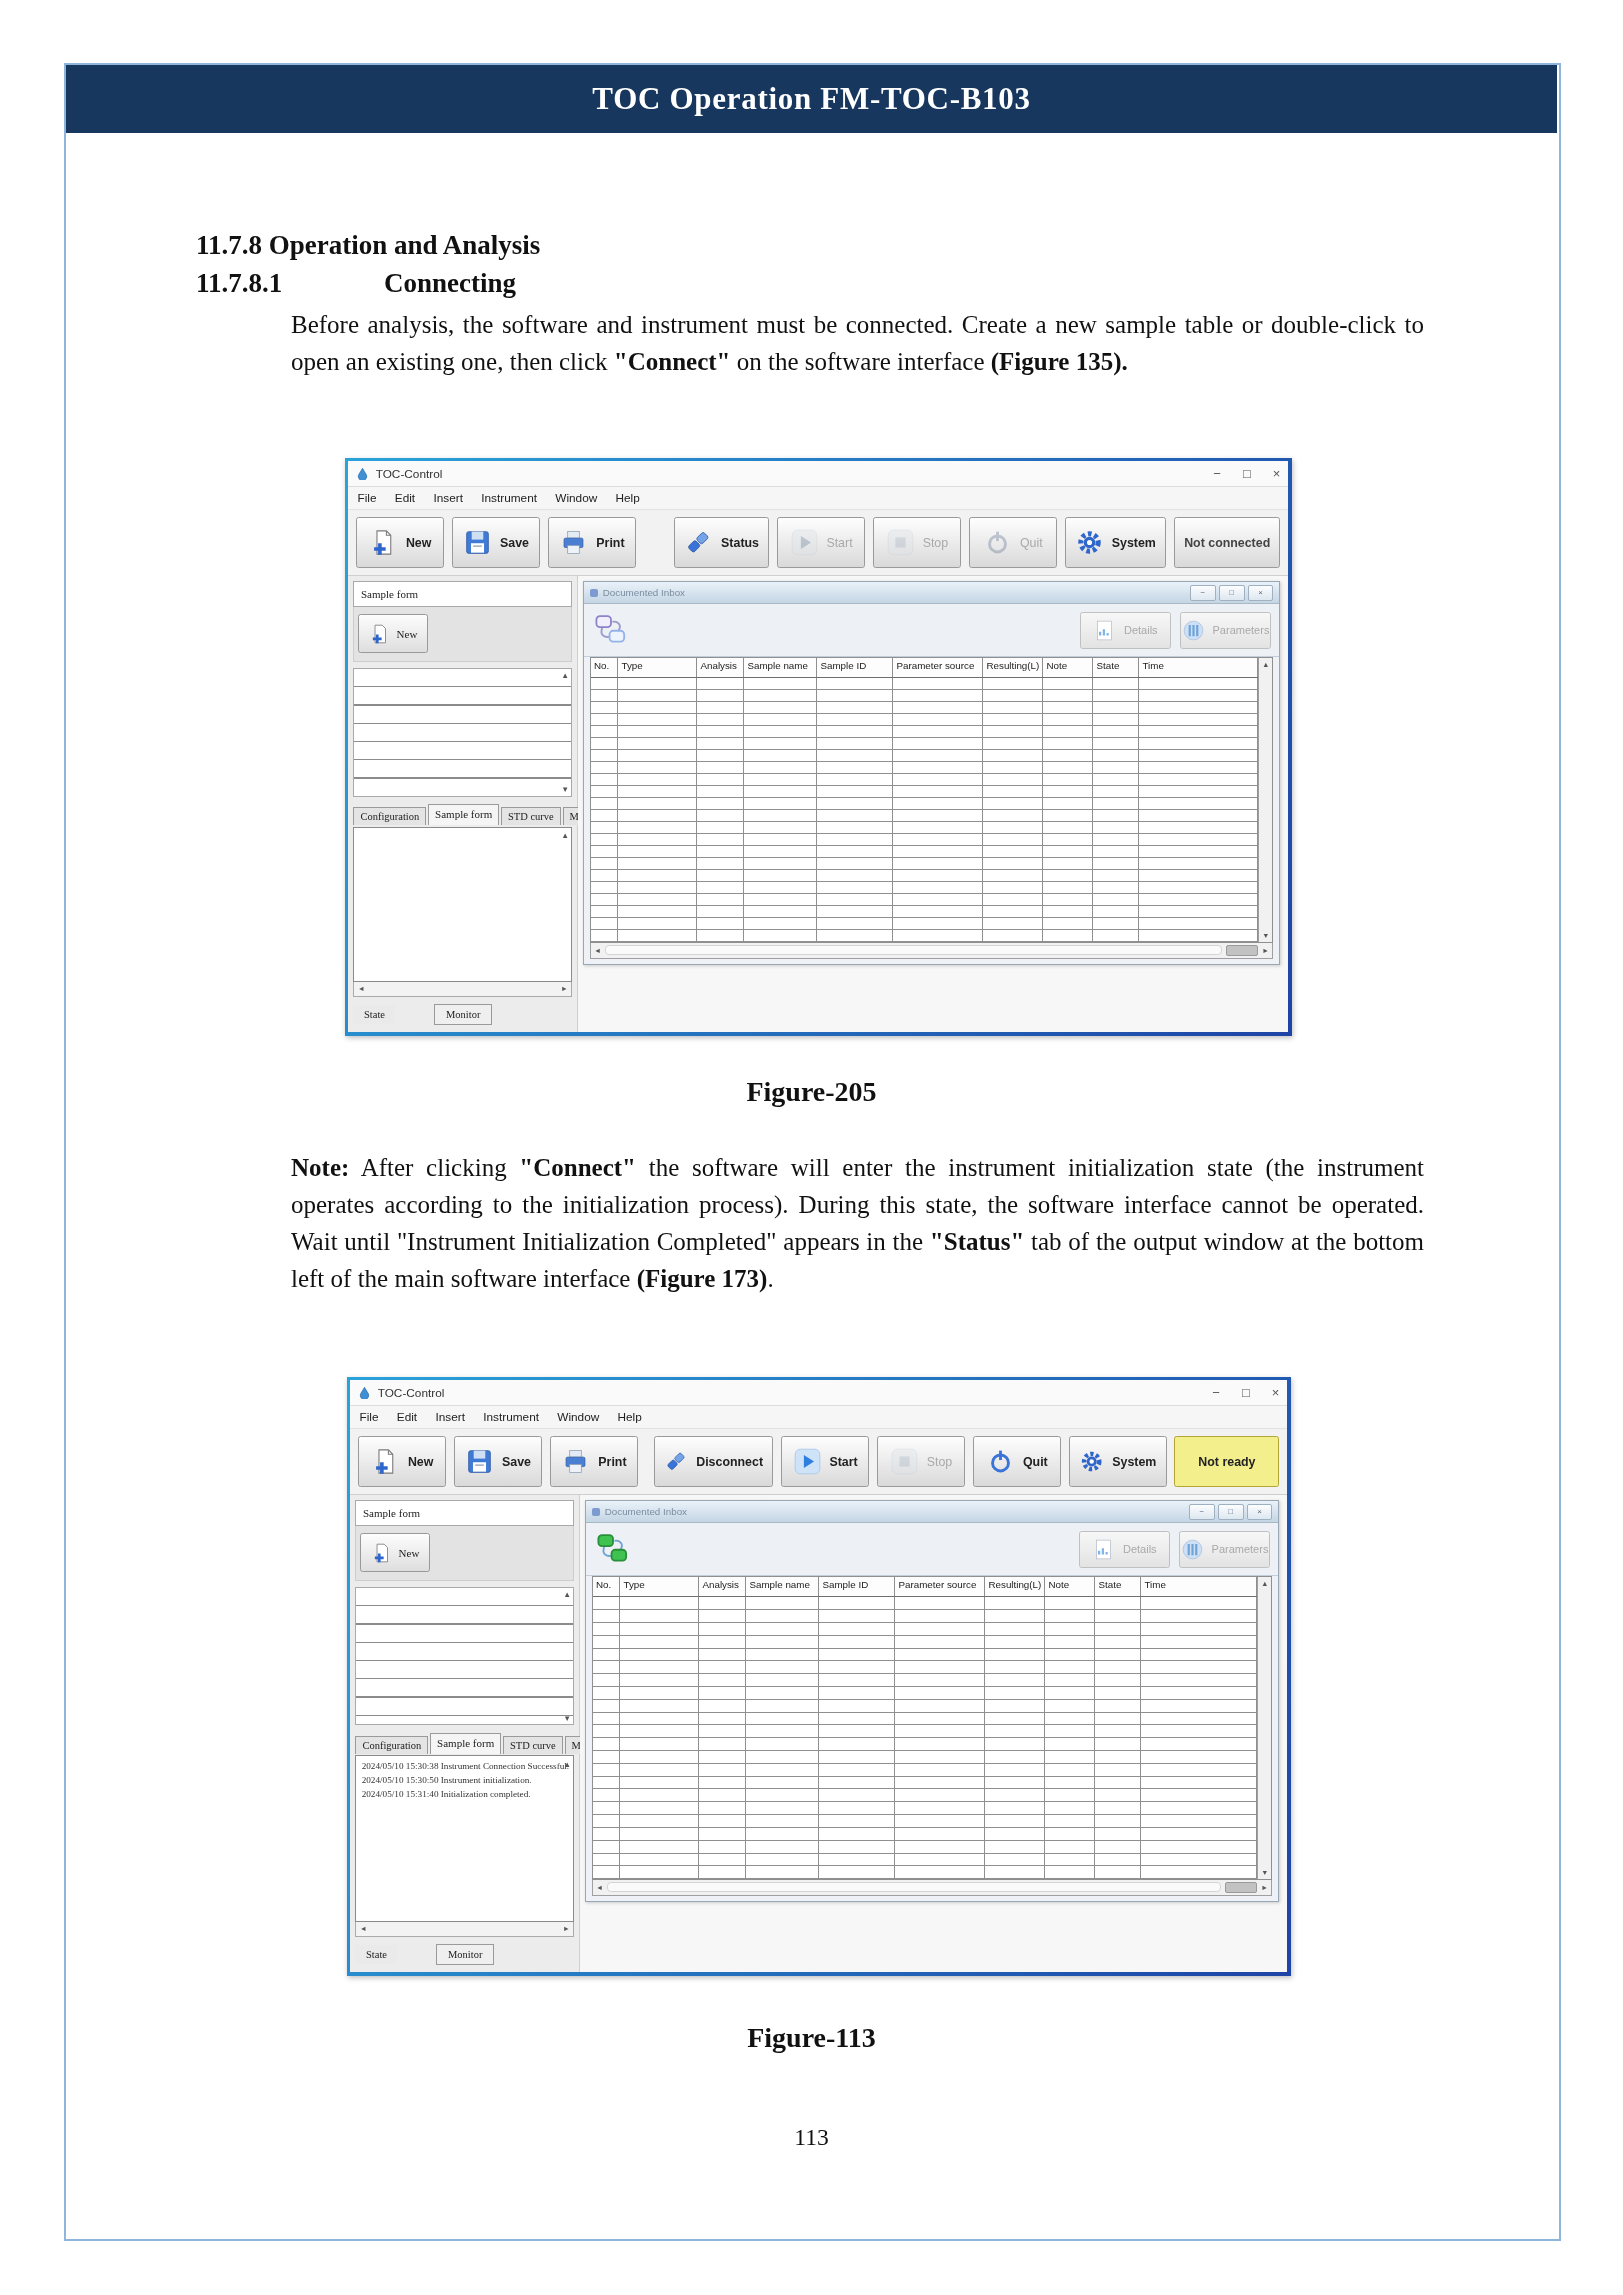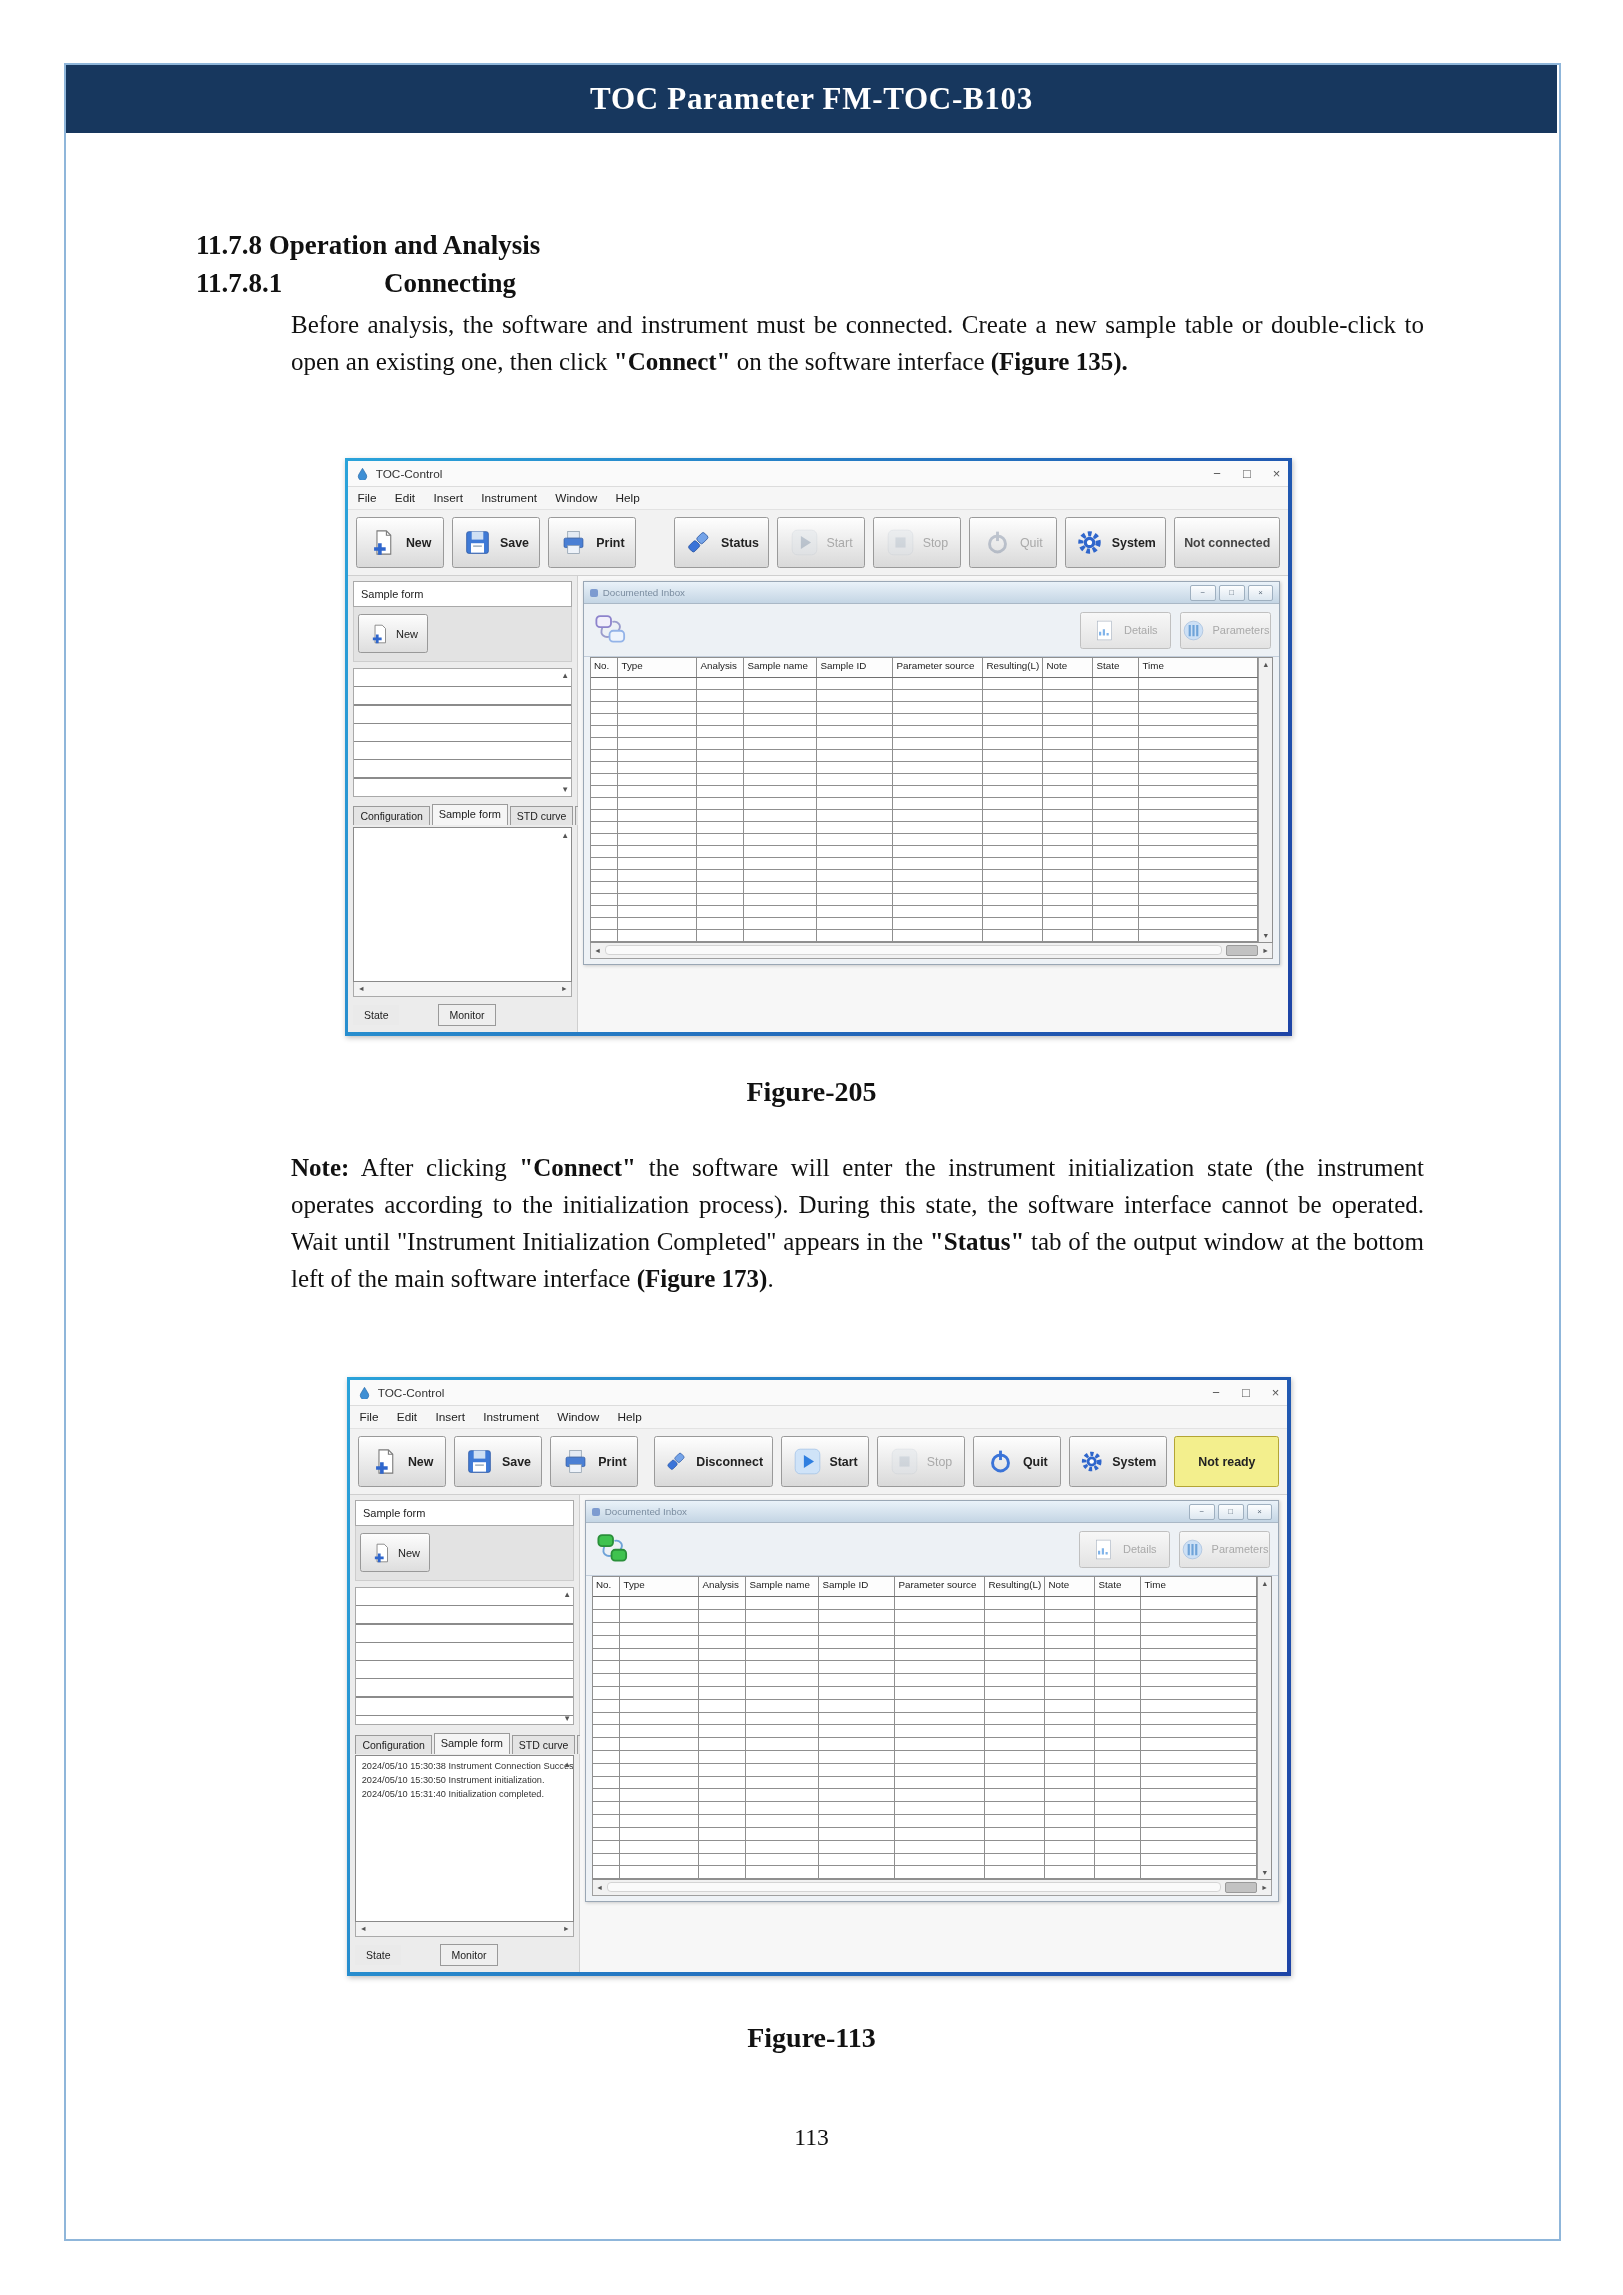--- a/index.html
+++ b/index.html
@@ -52,21 +52,21 @@
   .tbtn[data-state="off"]{color:#a9a9a9;font-weight:normal;}
   .tbtn[data-state="off"] svg{opacity:.35;filter:grayscale(.7);}
   .tb-spacer{flex:1;}
   .status-btn{min-width:105px;font-weight:bold;}
   .status-btn[data-kind="muted"]{color:#444;}
   .status-btn[data-kind="warning"]{background:#f3ef8d;border-color:#b3a535;color:#222;}
 
   .app-body{flex:1;display:flex;min-height:0;}
   
   .sidebar{width:230px;flex:none;display:flex;flex-direction:column;background:#ececec;
-           border-right:1.3px solid #cfcfcf;padding:5.2px;box-sizing:border-box;}
+           border-right:1.3px solid #cfcfcf;padding:5.2px;box-sizing:border-box;font-family:Liberation Serif, serif;}
   .sb-header{height:23.6px;flex:none;background:#fff;border:0.7px solid #a9a9a9;
              display:flex;align-items:center;padding:0 6.5px;font-size:11px;}
   .sb-newbar{height:46px;flex:none;background:#e3e3e3;border:0.7px solid #cdcdcd;border-top:none;
              display:flex;align-items:center;padding:3.9px;}
   .sb-new-btn{height:37px;width:68px;display:flex;align-items:center;justify-content:center;gap:5.2px;
               background:linear-gradient(#fdfdfd,#dedede);border:0.7px solid #999;border-radius:2.6px;
               font-size:11px;}
   .sb-list{flex:1;margin-top:6.5px;background:#fff;border:0.7px solid #a9a9a9;position:relative;
            background-image:repeating-linear-gradient(#ffffff 0 17px,#8b8b8b 17px 18.3px);}
   .sb-list .arr{position:absolute;right:2px;font-size:7.9px;color:#555;}
@@ -131,21 +131,21 @@
   [data-link="connected"] .lkc{stroke:#6fa3d8;}
 
   b{font-weight:bold;}
 </style>
 </head>
 <body>
 
 <div class="page-frame"></div>
 
 <div class="header-band">
-  <span class="header-title">TOC Parameter FM-TOC-B103</span>
+  <span class="header-title">TOC Operation FM-TOC-B103</span>
 </div>
 
 <div class="h1">11.7.8 Operation and Analysis</div>
 
 <div class="h2">
   <span class="h2-num">11.7.8.1</span>
   <span>Connecting</span>
 </div>
 
 <div class="para" id="intro-para"><span>Before analysis, the software and instrument must be connected. Create a new sample table or double-click to open an existing one, then click </span><b>"Connect"</b><span> on the software interface </span><b>(Figure 135).</b></div>

